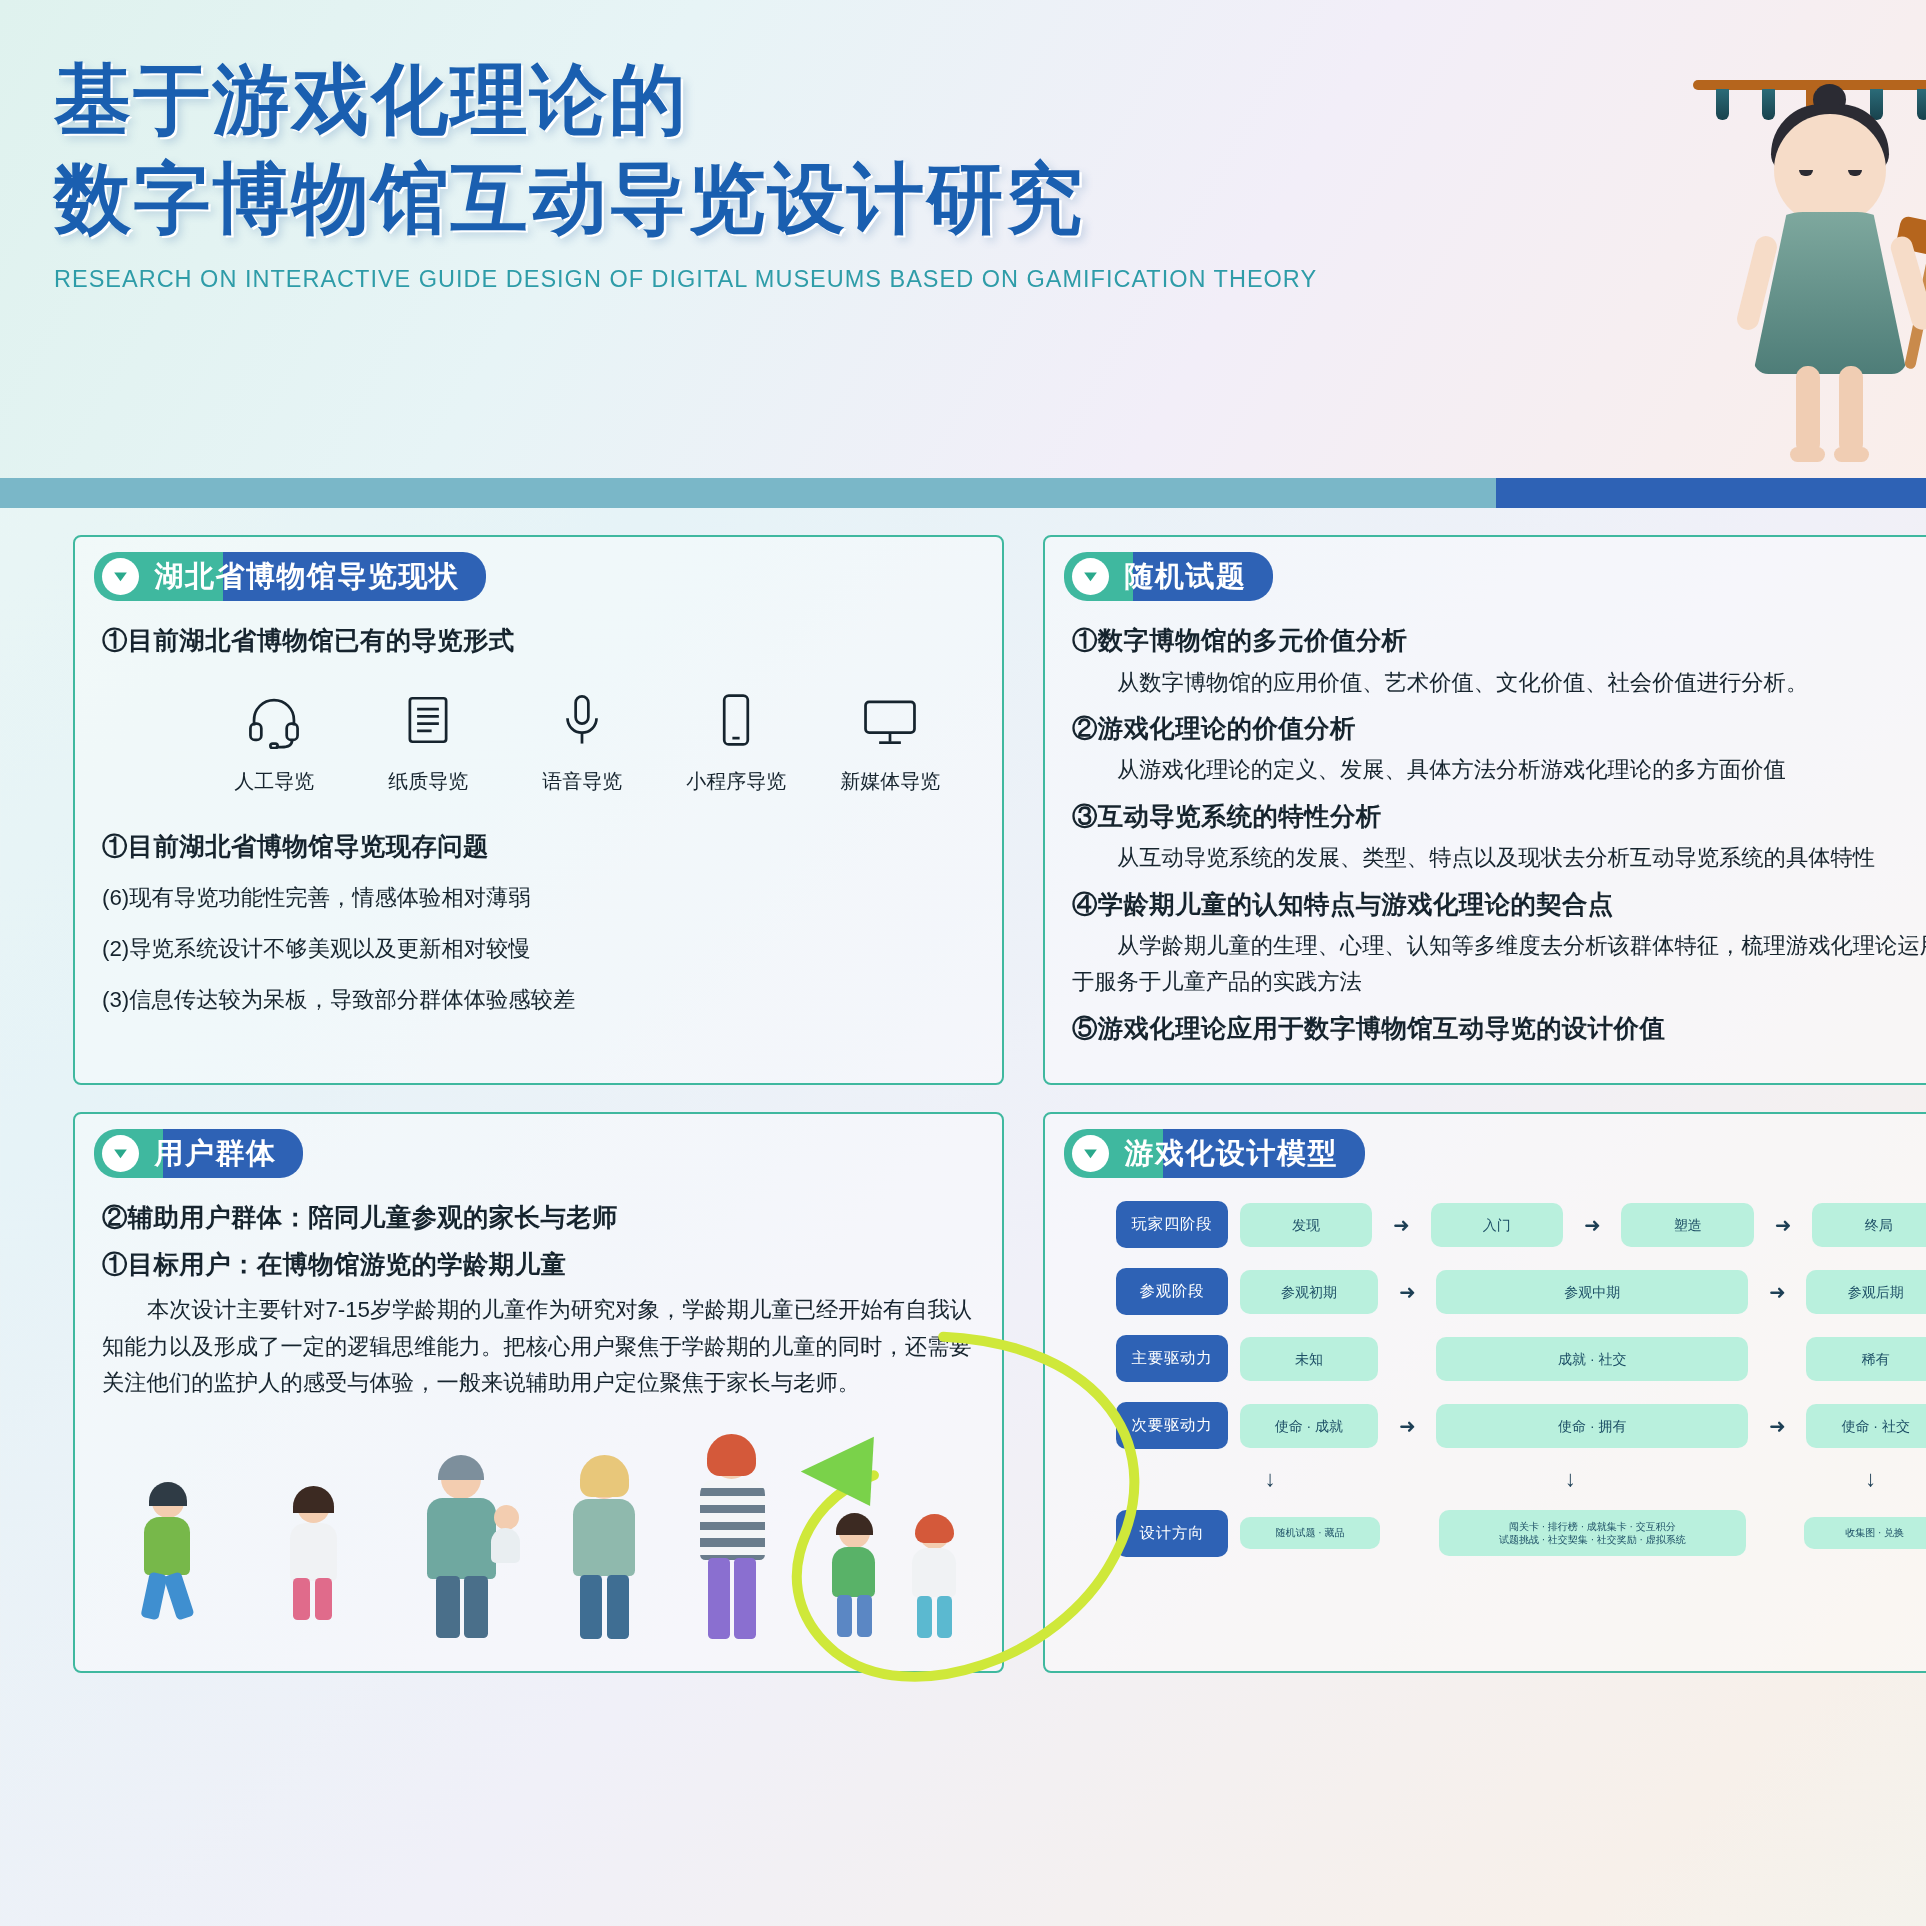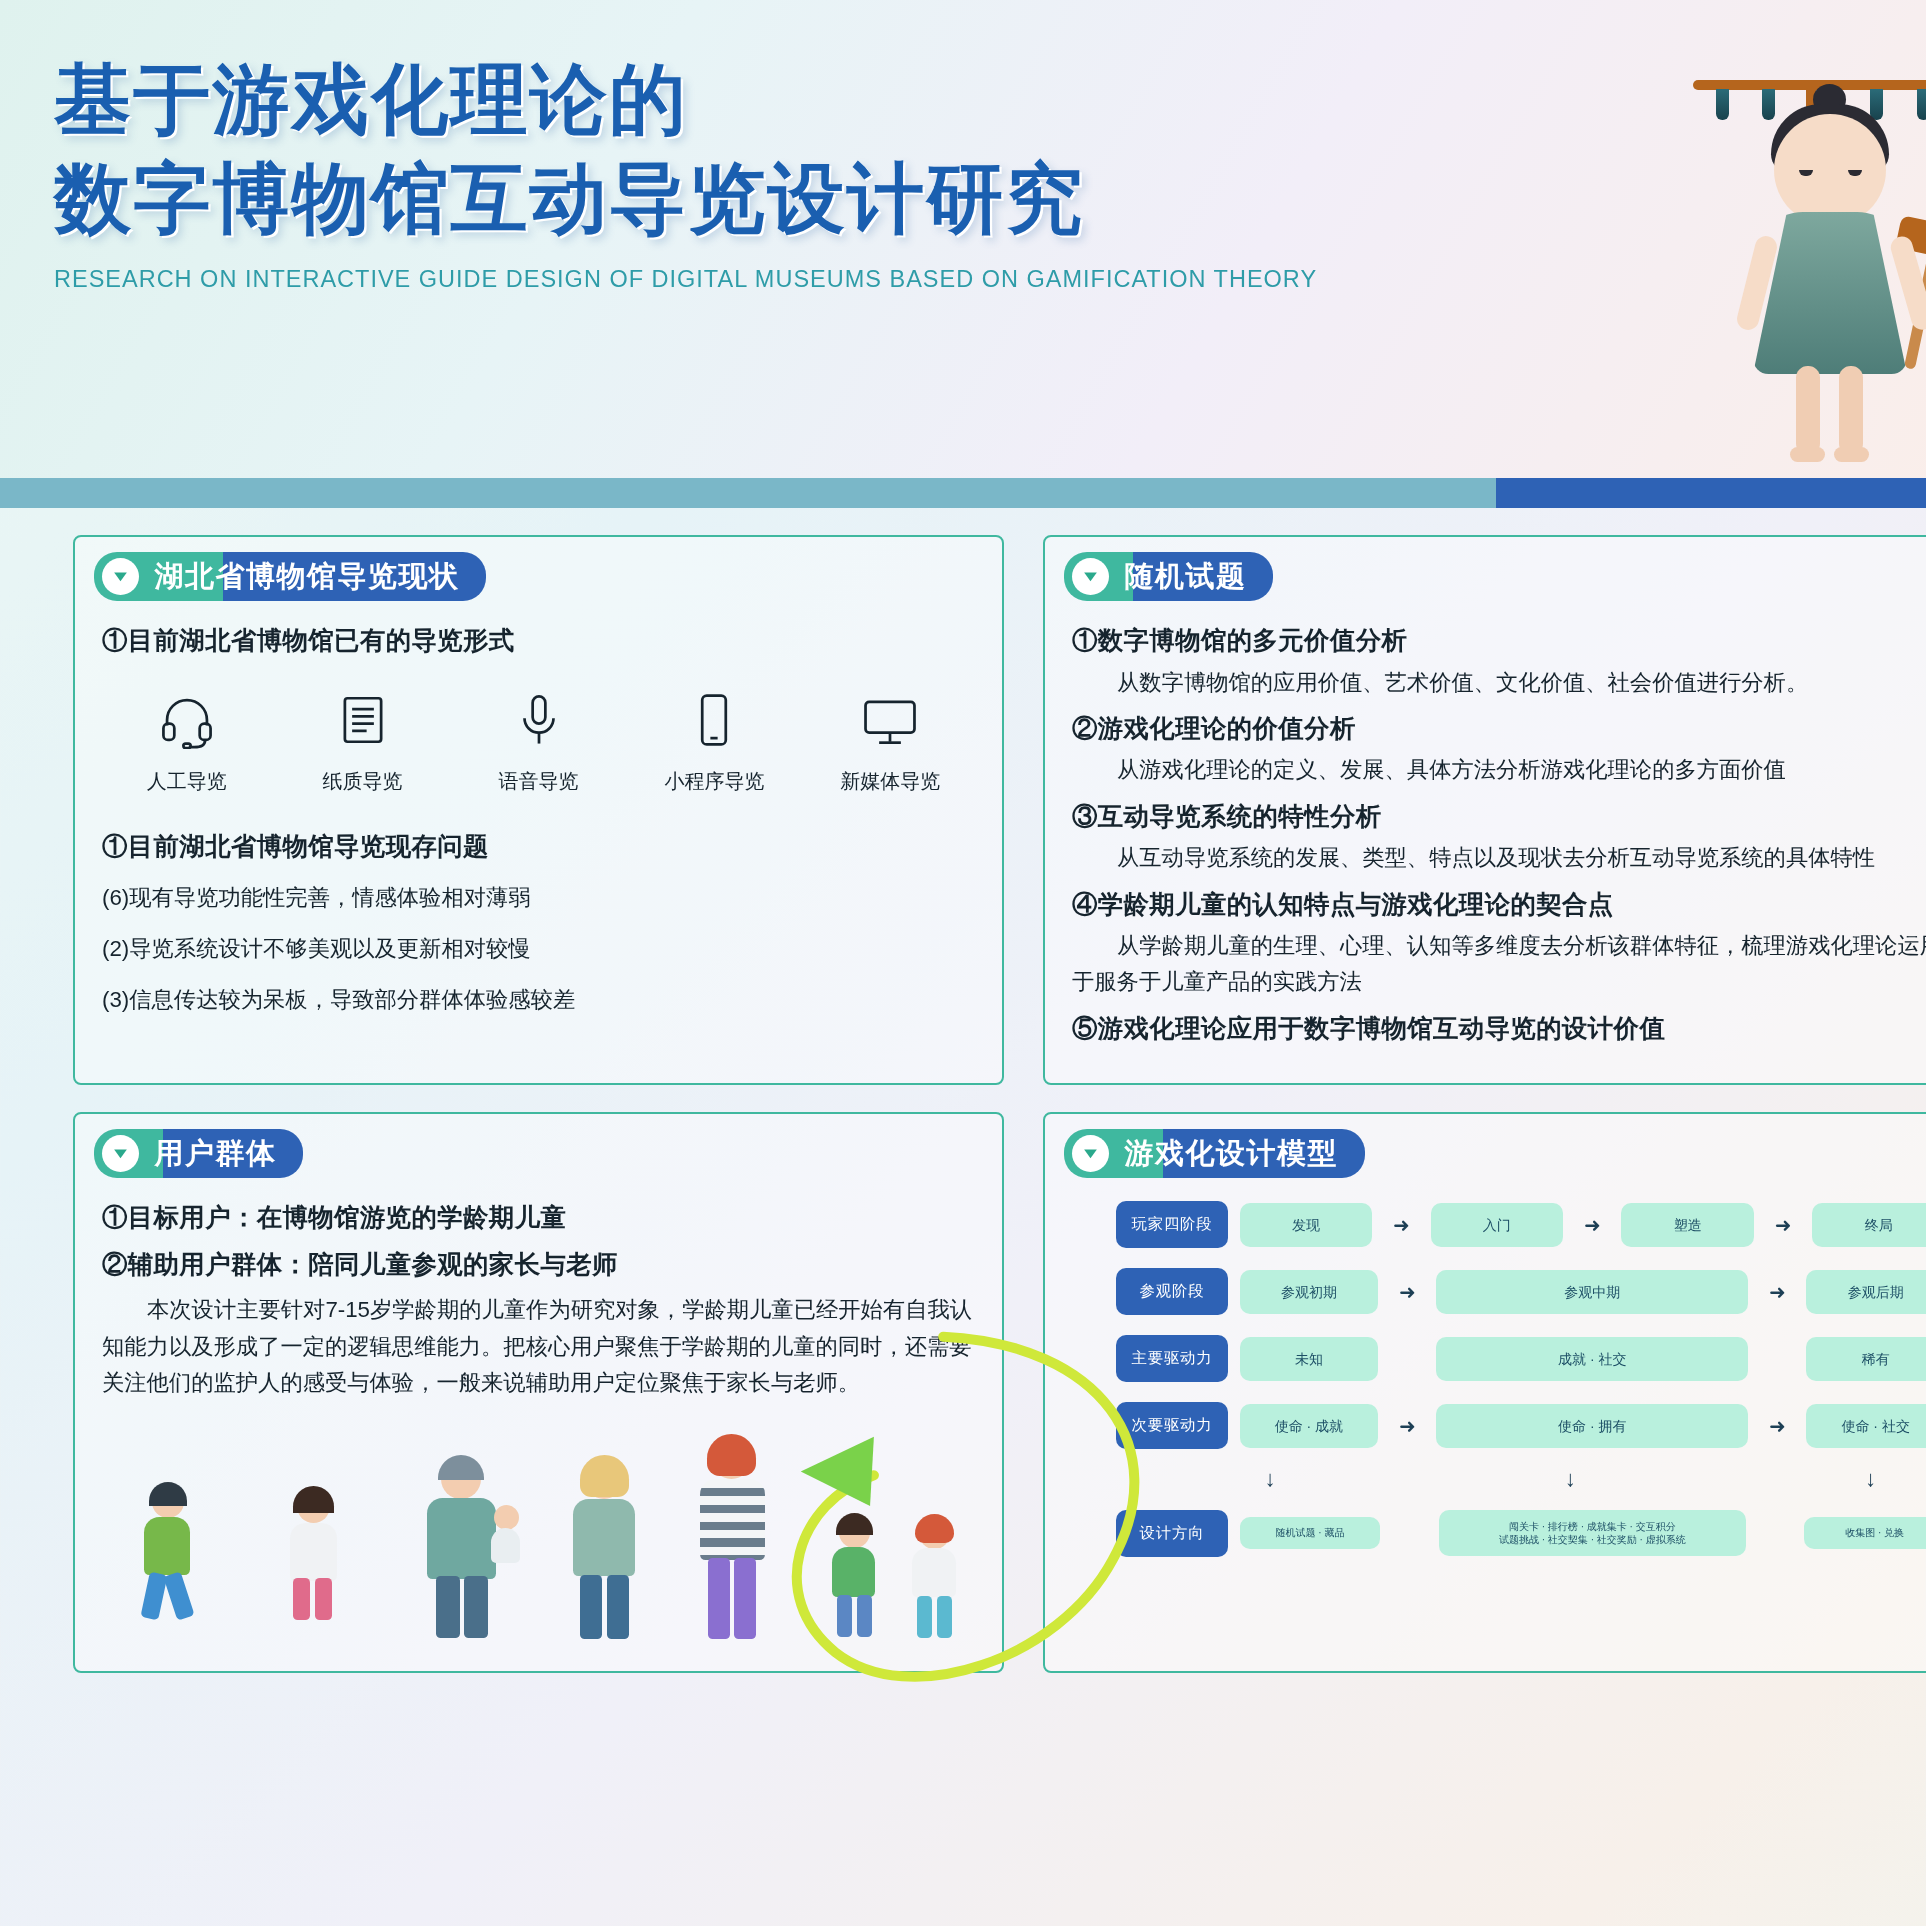--- a/index.html
+++ b/index.html
@@ -174,21 +174,21 @@
   .list-item {
     font-size: 22.3px;
     color: #16242e;
     line-height: 1.6;
     margin: 15.4px 0;
   }
 
   
   .icon-row {
     display: flex;
-    justify-content: space-between;
+    justify-content: flex-end;
     align-items: flex-end;
     margin: 23px 7.7px 7.7px 7.7px;
   }
   .icon-cell { text-align: center; width: 154px; }
   .icon-cell .glyph { height: 77px; display:flex; align-items:center; justify-content:center; }
   .icon-cell .glyph svg { width: 58px; height: 58px; }
   .icon-cell .cap {
     font-size: 20px; color: #16242e; margin-top: 10px; white-space: nowrap;
   }
 
@@ -404,22 +404,22 @@
       <div class="badge-pill">
         <div class="badge-circle">
           <svg viewBox="0 0 24 24">
               <polygon points="4,7 20,7 12,18" fill="#2aa98c"></polygon>
             </svg>
         </div>
         <div class="badge-text">用户群体</div>
       </div>
     </div>
 
+    <div class="h-num">②辅助用户群体：陪同儿童参观的家长与老师</div>
     <div class="h-num">①目标用户：在博物馆游览的学龄期儿童</div>
-    <div class="h-num">②辅助用户群体：陪同儿童参观的家长与老师</div>
     <div class="para indent">本次设计主要针对7-15岁学龄期的儿童作为研究对象，学龄期儿童已经开始有自我认知能力以及形成了一定的逻辑思维能力。把核心用户聚焦于学龄期的儿童的同时，还需要关注他们的监护人的感受与体验，一般来说辅助用户定位聚焦于家长与老师。</div>
 
     <div class="people">
 
       <div class="person" style="left:23px; width:89px; height:154px;">
         <div class="p-head" style="left:27px; top:0; width:32px; height:32px; background:#f3cdb0;"></div>
         <div class="p-head" style="left:24px; top:-3.9px; width:38px; height:24px; background:#2f3b45; border-radius:19px 19px 0 0;"></div>
         <div class="p-body" style="left:19px; top:31px; width:46px; height:58px; background:#77b84a;"></div>
         <div class="p-leg" style="left:20px; top:87px; width:17.7px; height:46px; background:#3f8fd0; transform:rotate(12deg);"></div>
         <div class="p-leg" style="left:45px; top:87px; width:17.7px; height:46px; background:#3f8fd0; transform:rotate(-18deg);"></div>

